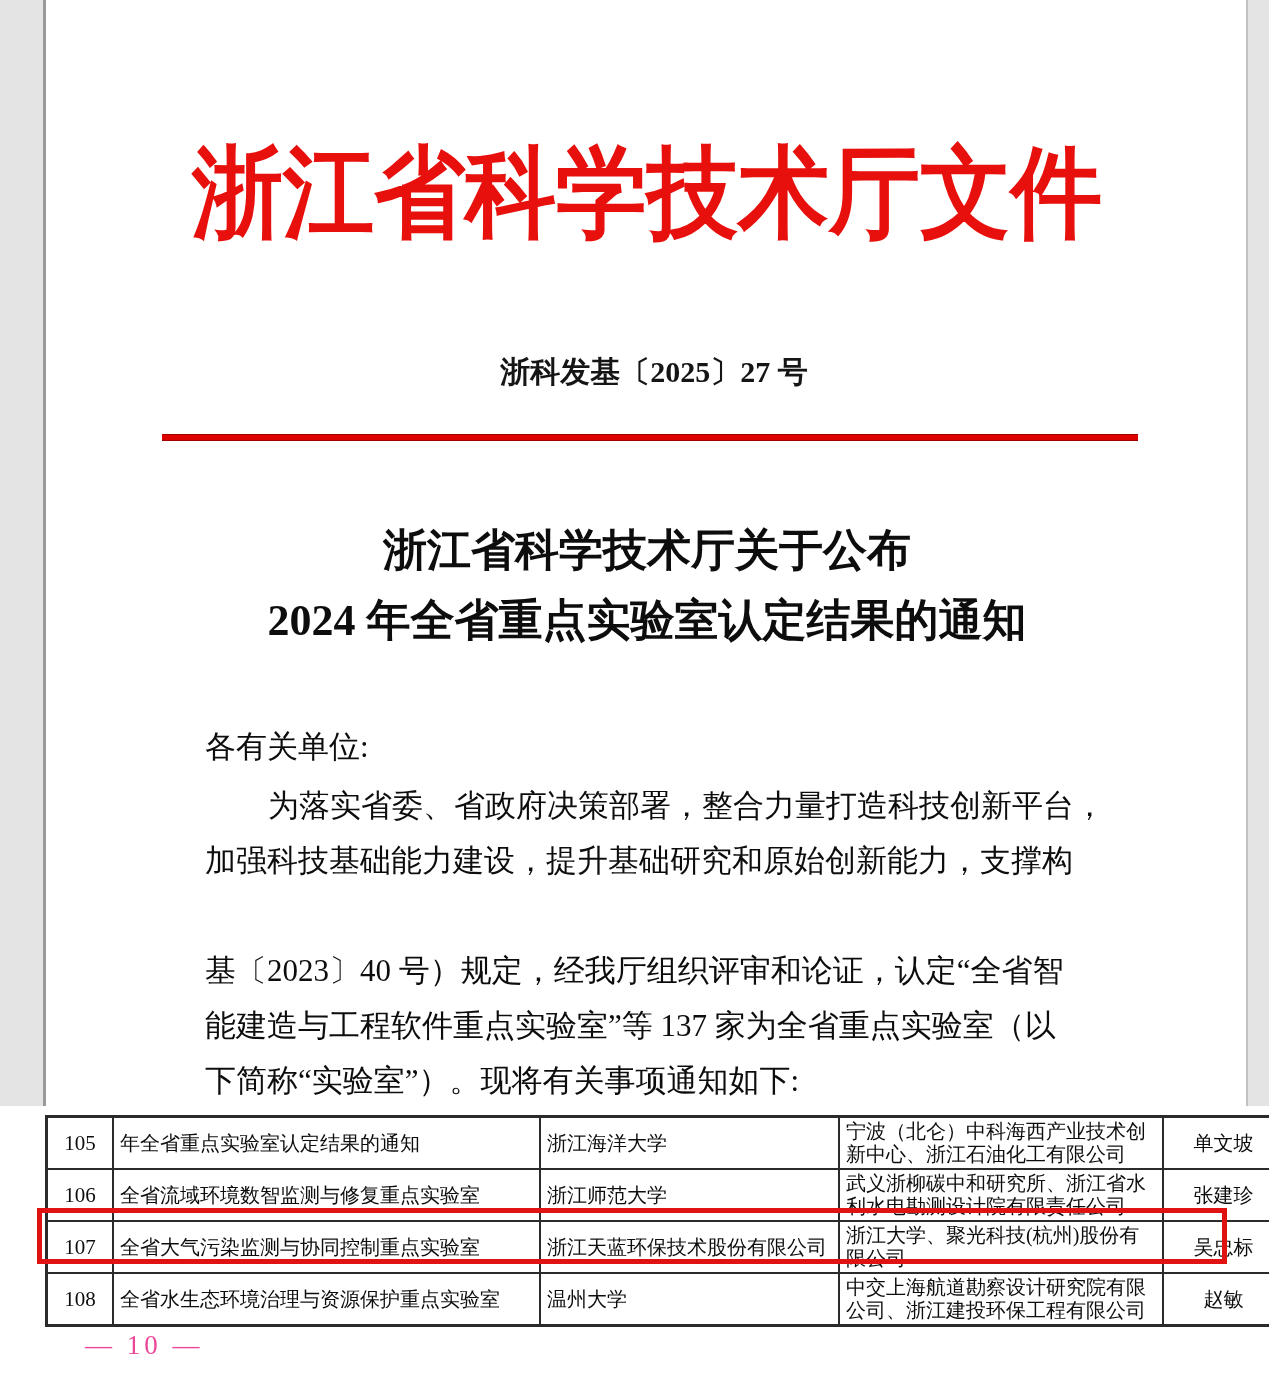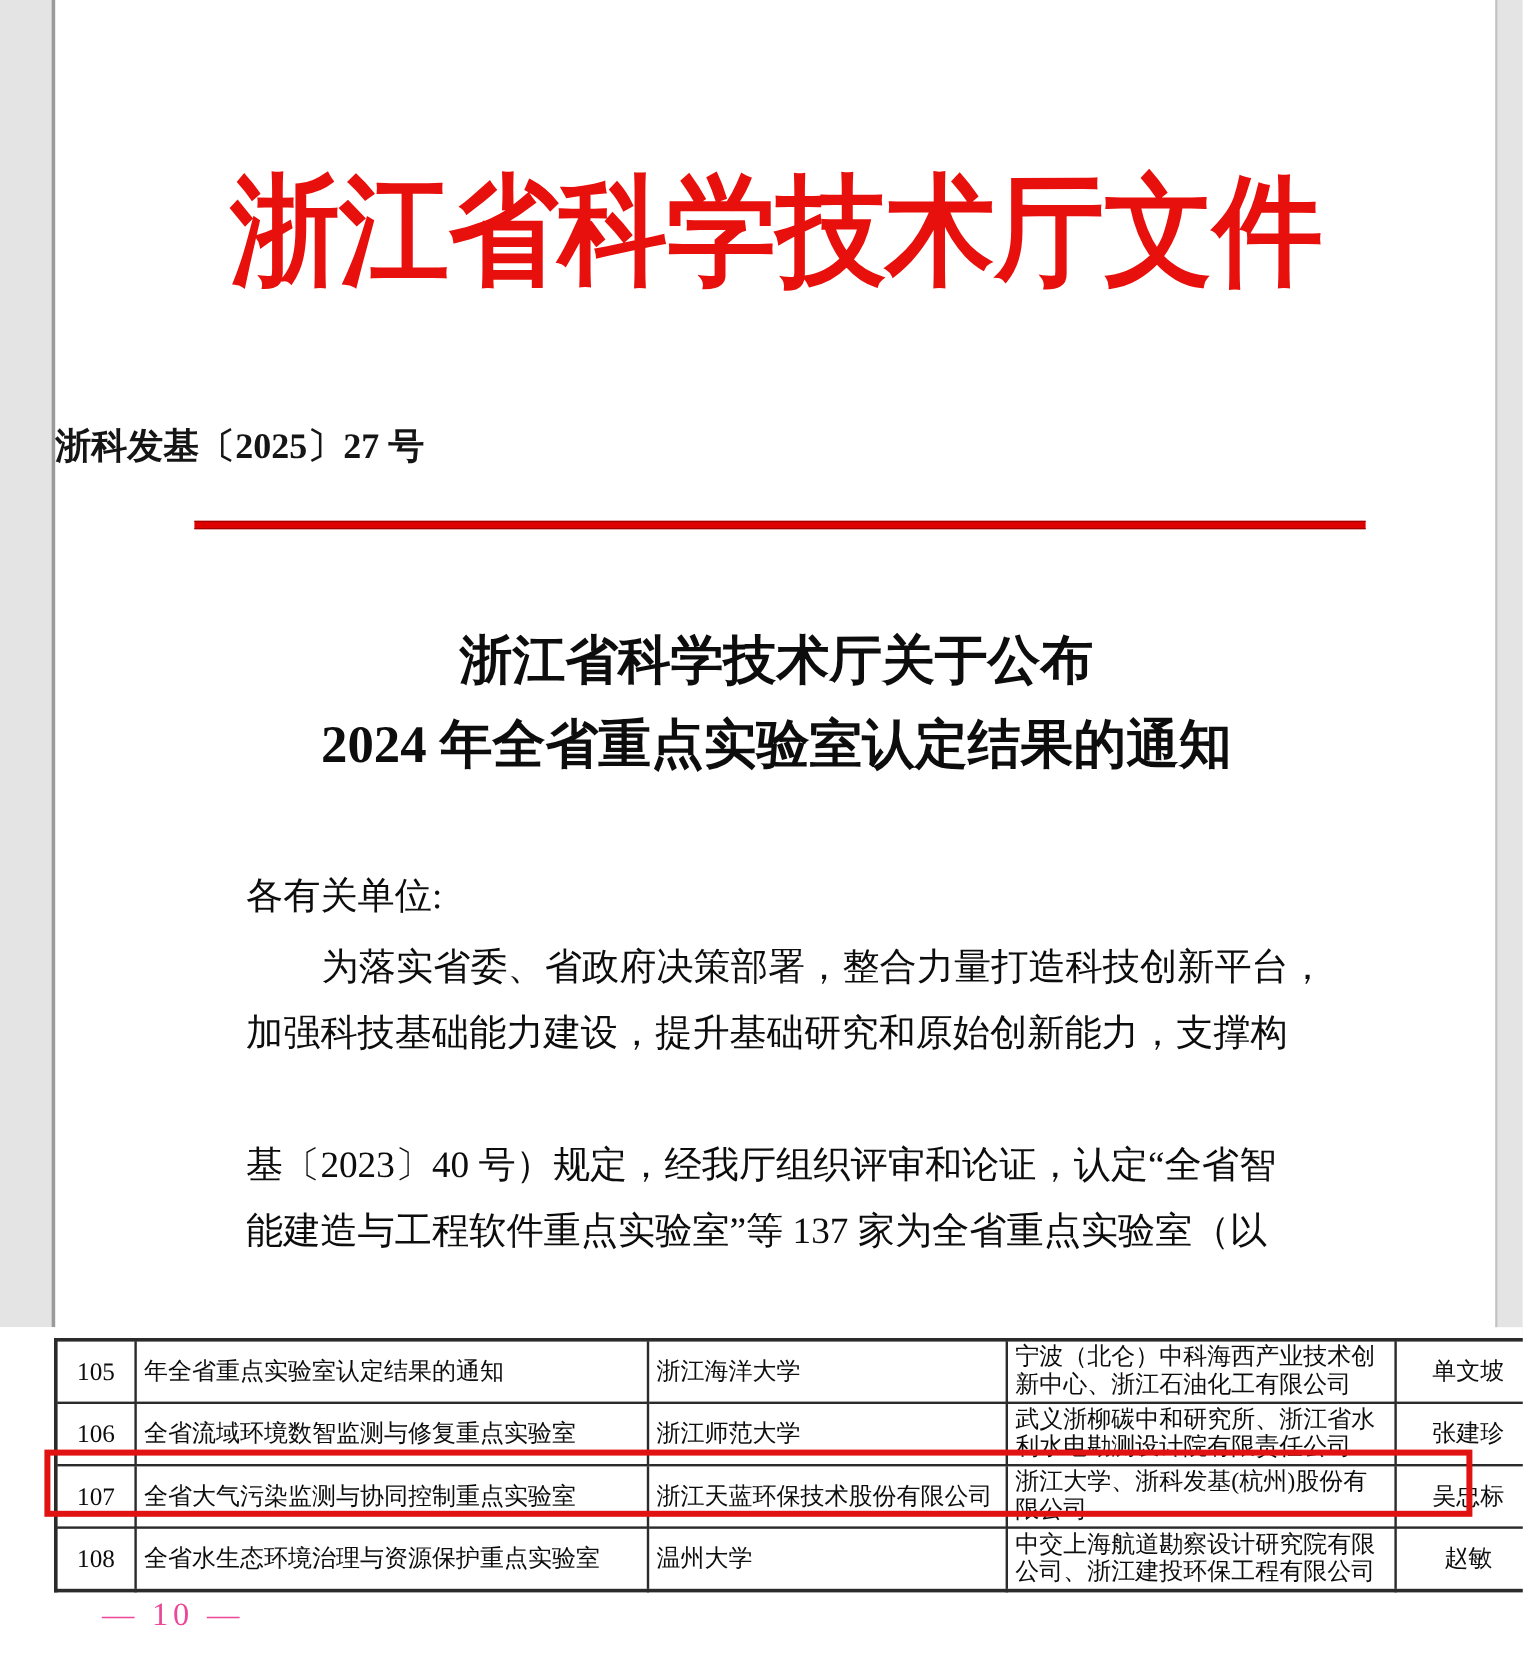--- a/index.html
+++ b/index.html
@@ -20,21 +20,21 @@
 
   .letterhead-title{
     position:absolute;left:46px;top:143px;width:1202px;
     text-align:center;
     font-size:91px;font-weight:bold;line-height:1.0;
     letter-spacing:0px;
     transform:scaleY(1.10);transform-origin:center top;
   }
   .doc-number{
     position:absolute;left:46px;top:352px;width:1216px;
-    text-align:left;font-size:30px;font-weight:bold;color:#151515;
+    text-align:center;font-size:30px;font-weight:bold;color:#151515;
   }
   .red-divider{
     position:absolute;left:162px;top:434px;width:976px;height:5px;
     border-top:1px solid #a00000;border-bottom:1px solid #a00000;
   }
   .notice-title{
     position:absolute;left:46px;width:1202px;text-align:center;
     font-size:44px;font-weight:bold;color:#0d0d0d;line-height:1.0;
   }
   .notice-title.l1{top:529px;}
@@ -106,20 +106,21 @@
 
   <div class="notice-title l1">浙江省科学技术厅关于公布</div>
   <div class="notice-title l2">2024 年全省重点实验室认定结果的通知</div>
 
   <div class="salutation">各有关单位:</div>
 
   <div class="body-line indent" style="top:790px">为落实省委、省政府决策部署，整合力量打造科技创新平台，</div>
   <div class="body-line" style="top:845px">加强科技基础能力建设，提升基础研究和原始创新能力，支撑构</div>
   <div class="body-line" style="top:955px">基〔2023〕40 号）规定，经我厅组织评审和论证，认定“全省智</div>
   <div class="body-line" style="top:1010px">能建造与工程软件重点实验室”等 137 家为全省重点实验室（以</div>
+  <div class="body-line" style="top:1065px">下简称“实验室”）。现将有关事项通知如下:</div>
 
   <div class="table-section">
   </div>
 
   <table class="labs">
     <tbody>
       <tr class="r0">
         <td class="c-no">105</td>
         <td class="c-lab">年全省重点实验室认定结果的通知</td>
         <td class="c-inst">浙江海洋大学</td>
@@ -130,21 +131,21 @@
         <td class="c-no">106</td>
         <td class="c-lab">全省流域环境数智监测与修复重点实验室</td>
         <td class="c-inst">浙江师范大学</td>
         <td class="c-part">武义浙柳碳中和研究所、浙江省水利水电勘测设计院有限责任公司</td>
         <td class="c-dir">张建珍</td>
       </tr>
       <tr class="r2">
         <td class="c-no">107</td>
         <td class="c-lab">全省大气污染监测与协同控制重点实验室</td>
         <td class="c-inst">浙江天蓝环保技术股份有限公司</td>
-        <td class="c-part">浙江大学、浙科发基(杭州)股份有限公司</td>
+        <td class="c-part">浙江大学、聚光科技(杭州)股份有限公司</td>
         <td class="c-dir">吴忠标</td>
       </tr>
       <tr class="r3">
         <td class="c-no">108</td>
         <td class="c-lab">全省水生态环境治理与资源保护重点实验室</td>
         <td class="c-inst">温州大学</td>
         <td class="c-part">中交上海航道勘察设计研究院有限公司、浙江建投环保工程有限公司</td>
         <td class="c-dir">赵敏</td>
       </tr>
     </tbody>

